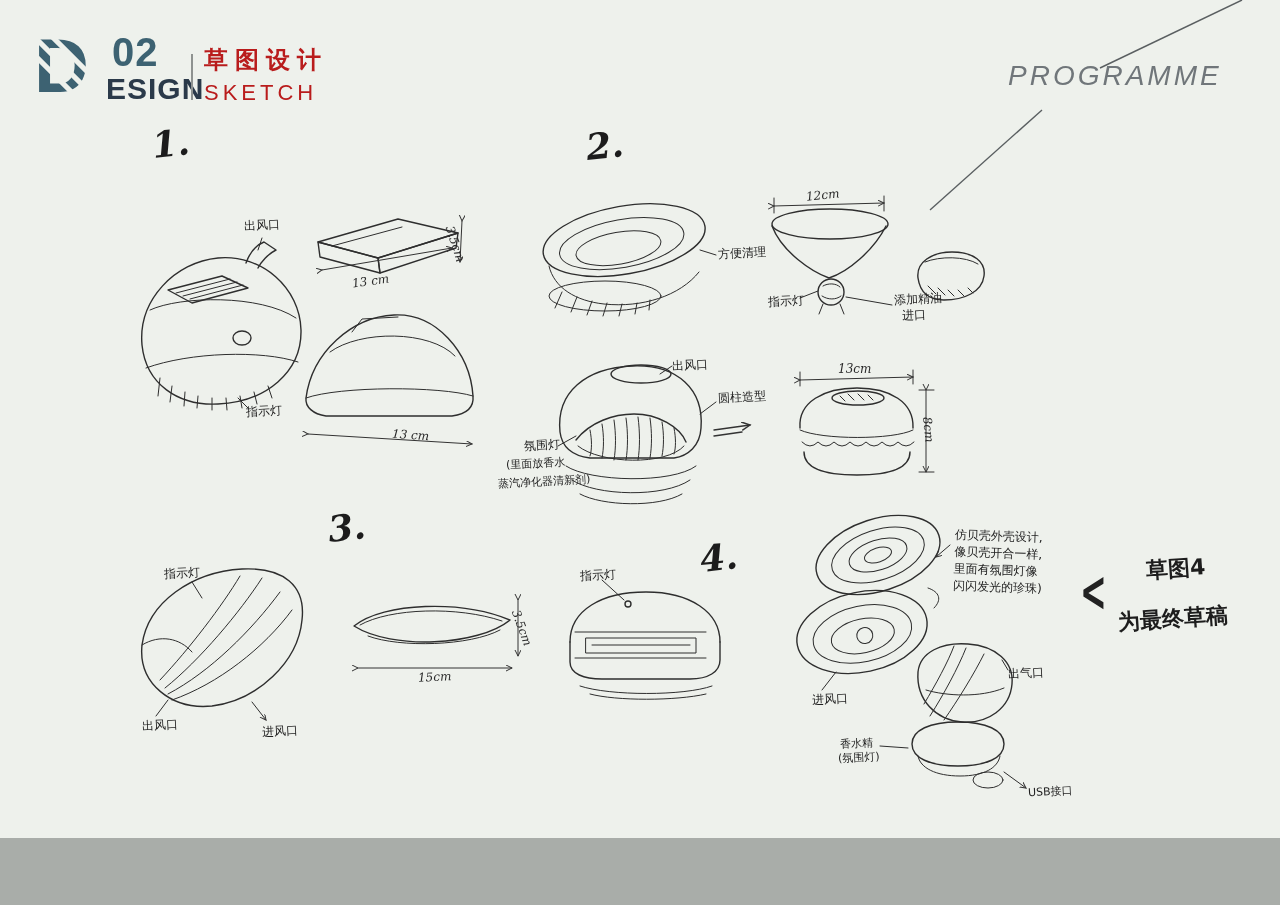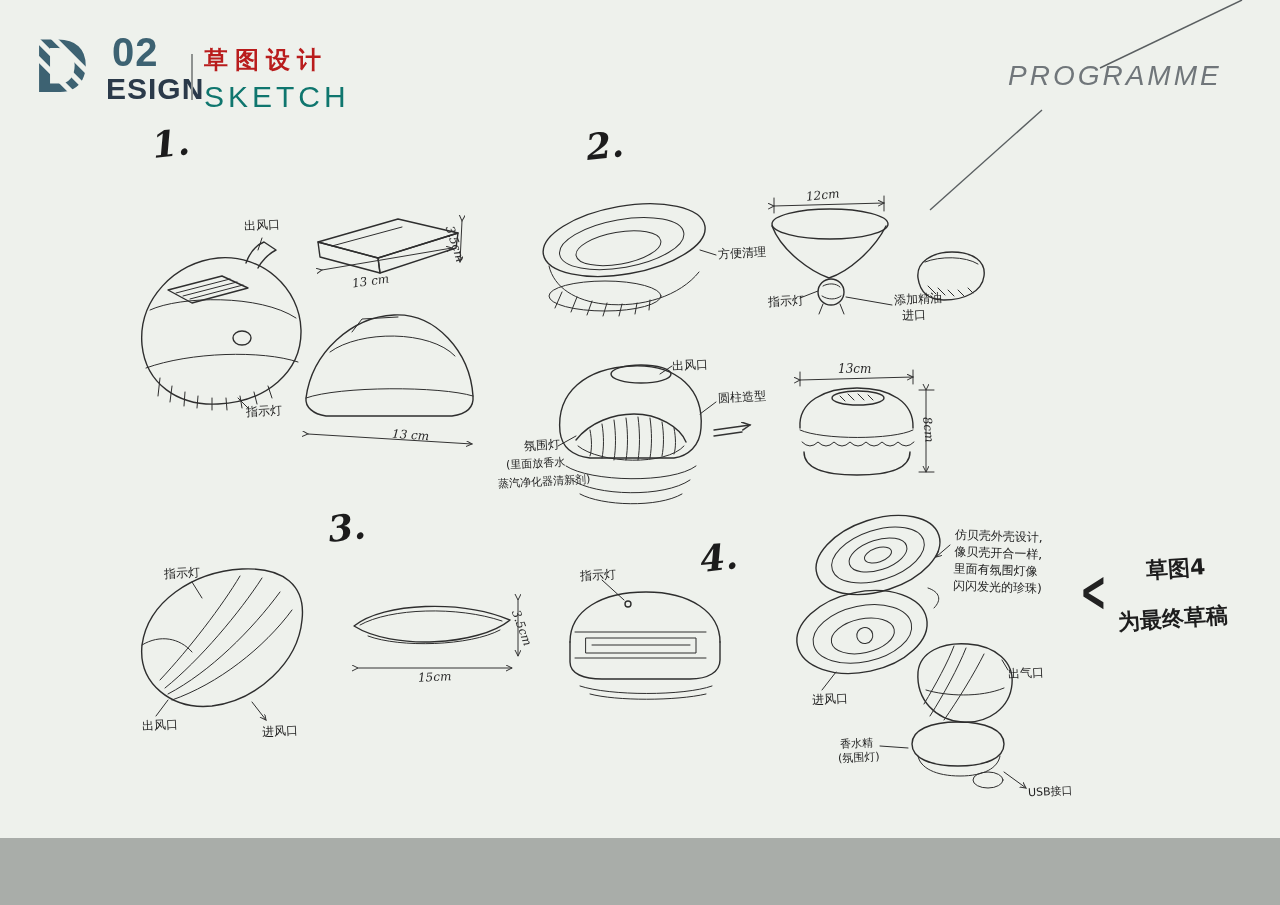--- a/index.html
+++ b/index.html
@@ -15,21 +15,21 @@
   .note-block{position:absolute;color:#222;font-size:12px;line-height:17px;white-space:nowrap;
        font-family:"DejaVu Sans",sans-serif;}
   
   .logo-d{position:absolute;left:34px;top:26px;font-size:76px;font-weight:bold;color:#3d6272;
        font-family:"Liberation Sans",sans-serif;line-height:80px;}
   .stripe{position:absolute;width:5px;height:110px;background:#eef1ec;transform:rotate(-45deg);}
   .logo-02{position:absolute;left:112px;top:30px;font-size:40px;font-weight:bold;color:#3d6272;letter-spacing:1px;}
   .logo-esign{position:absolute;left:106px;top:72px;font-size:30px;font-weight:bold;color:#2b3a4a;letter-spacing:1px;}
   .logo-divider{position:absolute;left:191px;top:54px;width:2px;height:46px;background:#8e9290;}
   .title-cn{position:absolute;left:204px;top:44px;font-size:24px;color:#b91c1c;letter-spacing:7px;font-weight:bold;}
-  .title-en{position:absolute;left:204px;top:80px;font-size:30px;color:#0f766e;letter-spacing:4px;}
+  .title-en{position:absolute;left:204px;top:80px;font-size:22px;color:#b91c1c;letter-spacing:4px;}
   .programme{position:absolute;left:1008px;top:60px;font-size:28px;color:#70767a;letter-spacing:3px;font-style:italic;}
   .footer-bar{position:absolute;left:0;bottom:0;width:1280px;height:67px;background:#a9ada9;}
   .side-mark{position:absolute;left:1080px;top:572px;font-size:32px;color:#222;font-weight:bold;
        transform:scale(1,1.8);font-family:"DejaVu Sans",sans-serif;}
   .side-line{position:absolute;color:#1d1d1d;font-size:22px;font-weight:bold;white-space:nowrap;
        font-family:"DejaVu Sans",sans-serif;transform:rotate(-4deg);}
 </style>
 </head>
 <body>
 

